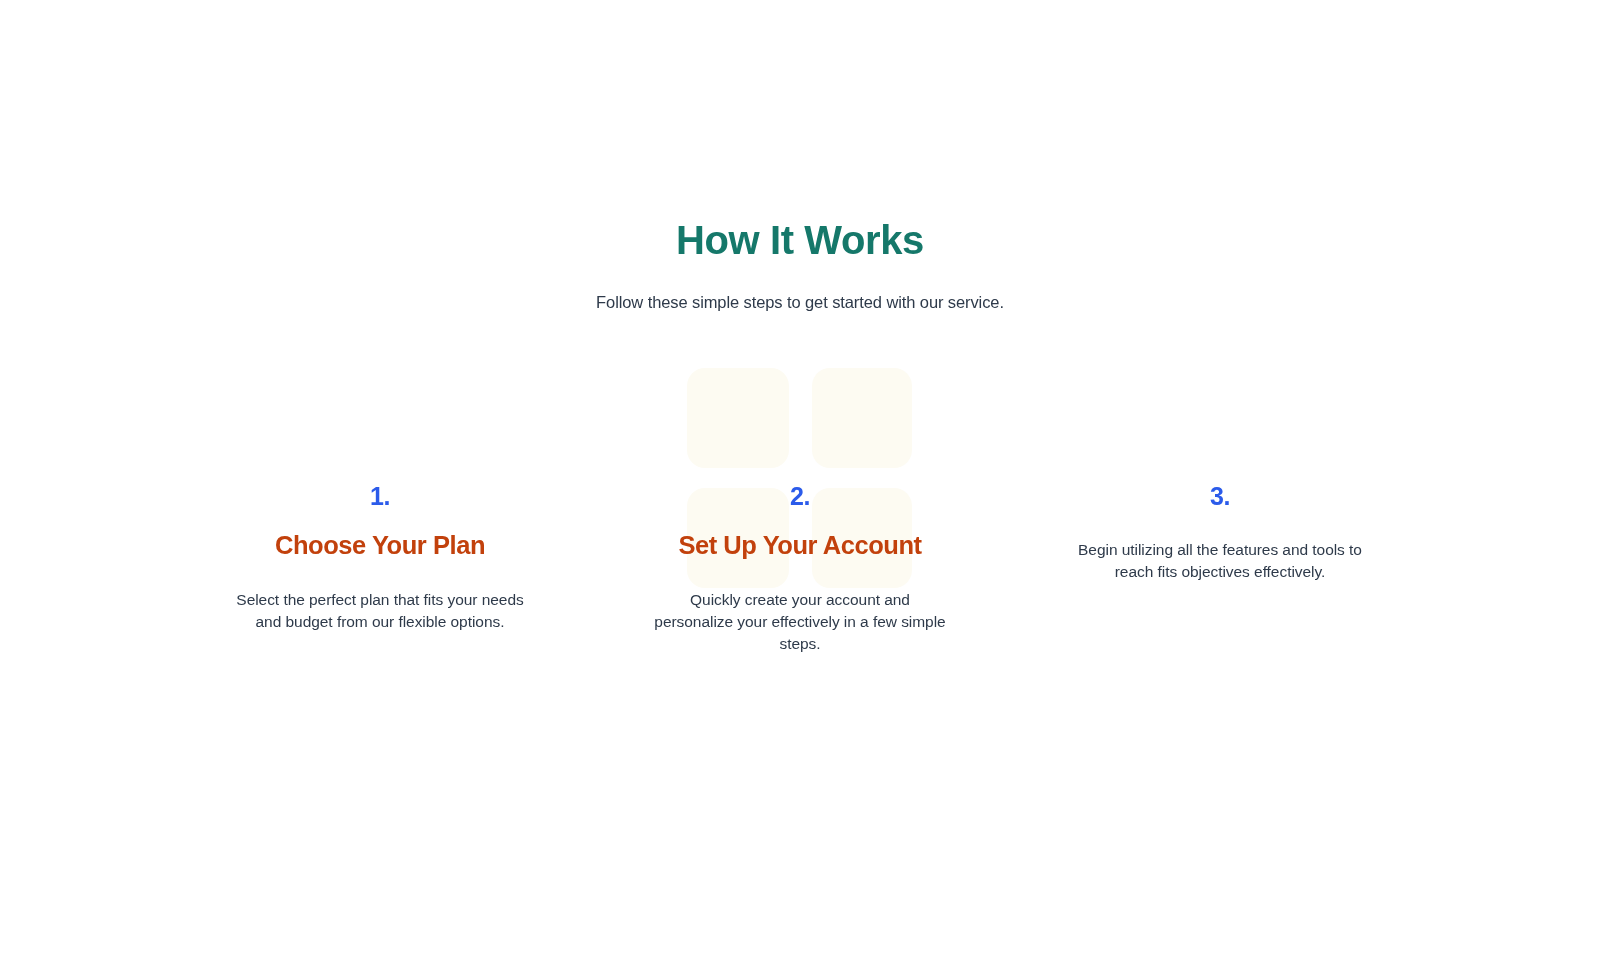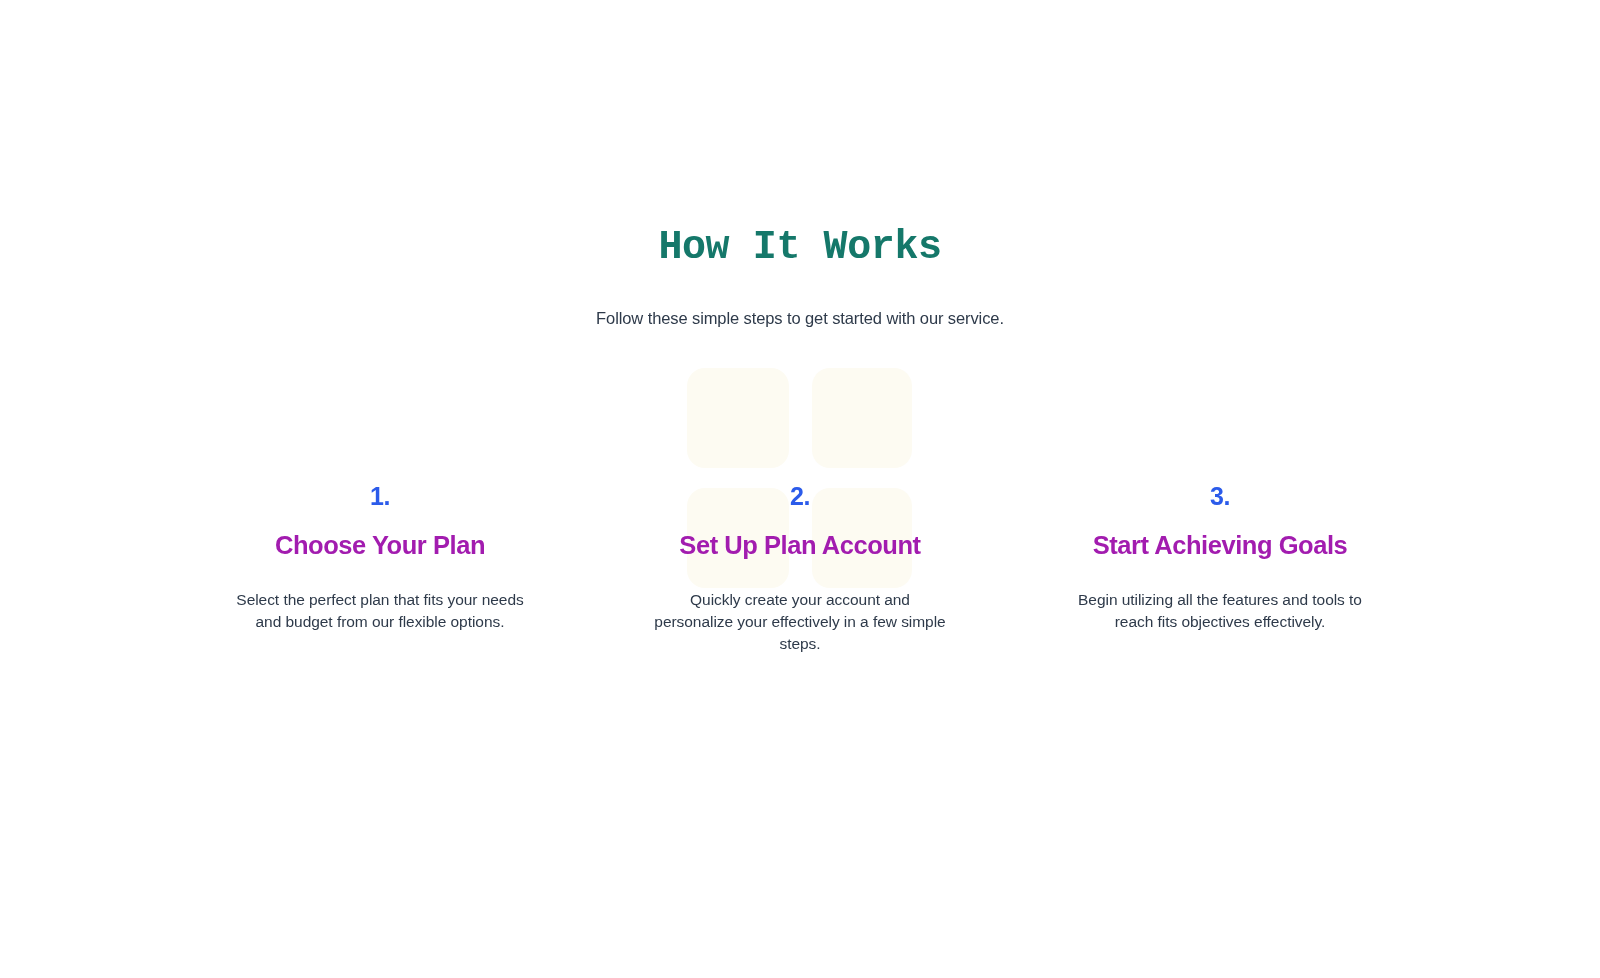--- a/index.html
+++ b/index.html
@@ -45,28 +45,28 @@
   
   .section-header {
     position: absolute;
     left: 0;
     top: 0;
     width: 1600px;
     z-index: 2;
     text-align: center;
   }
   .section-title {
-    margin: 8px;
+    margin: 0;
     padding-top: 214px;
     font-size: 40px;
     line-height: 52px;
     font-weight: bold;
     letter-spacing: -0.4px;
     color: #15786a;
-    font-family: Liberation Mono, monospace;
+    font-family: Liberation Sans, sans-serif;
   }
   .section-subtitle {
     margin: 0;
     padding-top: 24px;
     font-size: 16.5px;
     line-height: 24px;
     font-weight: normal;
     color: #2e3a4a;
     letter-spacing: -0.1px;
   }
@@ -96,21 +96,21 @@
     font-weight: bold;
     color: #2b5bea;
     letter-spacing: -0.3px;
   }
   .step-title {
     margin: 0;
     padding-top: 16px;
     font-size: 25.5px;
     line-height: 34px;
     font-weight: bold;
-    color: #a21caf;
+    color: #c2410c;
     letter-spacing: -0.45px;
   }
   .step-desc {
     margin: 0 auto;
     padding-top: 27px;
     max-width: 300px;
     font-size: 15.5px;
     line-height: 22px;
     font-weight: normal;
     color: #2e3a4a;
@@ -137,25 +137,24 @@
   <div class="steps-row">
 
     <div class="step-card">
       <div class="step-number">1.</div>
       <h2 class="step-title">Choose Your Plan</h2>
       <p class="step-desc">Select the perfect plan that fits your needs and budget from our flexible options.</p>
     </div>
 
     <div class="step-card">
       <div class="step-number">2.</div>
-      <h2 class="step-title">Set Up Plan Account</h2>
+      <h2 class="step-title">Set Up Your Account</h2>
       <p class="step-desc">Quickly create your account and personalize your effectively in a few simple steps.</p>
     </div>
 
     <div class="step-card">
       <div class="step-number">3.</div>
-      <h2 class="step-title">Start Achieving Goals</h2>
       <p class="step-desc">Begin utilizing all the features and tools to reach fits objectives effectively.</p>
     </div>
 
   </div>
 
 </div>
 
 </body></html>

